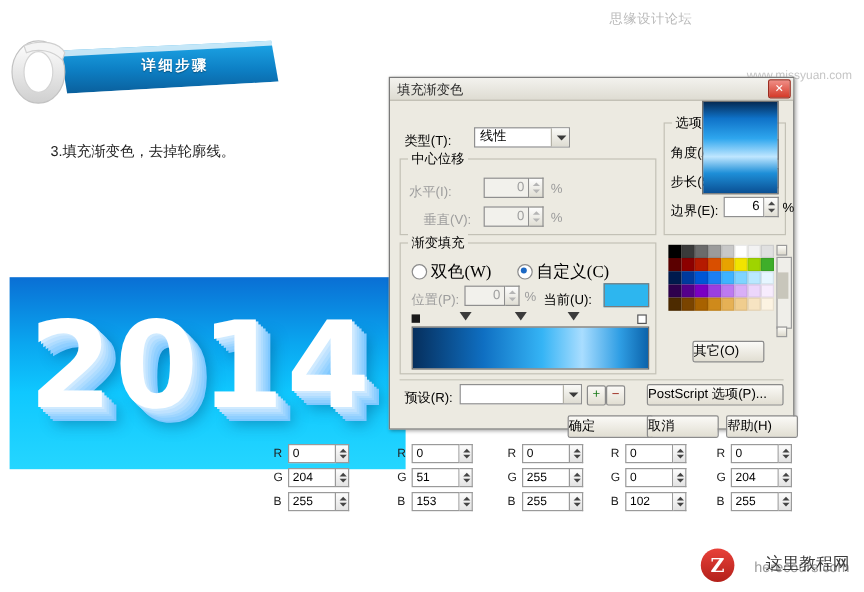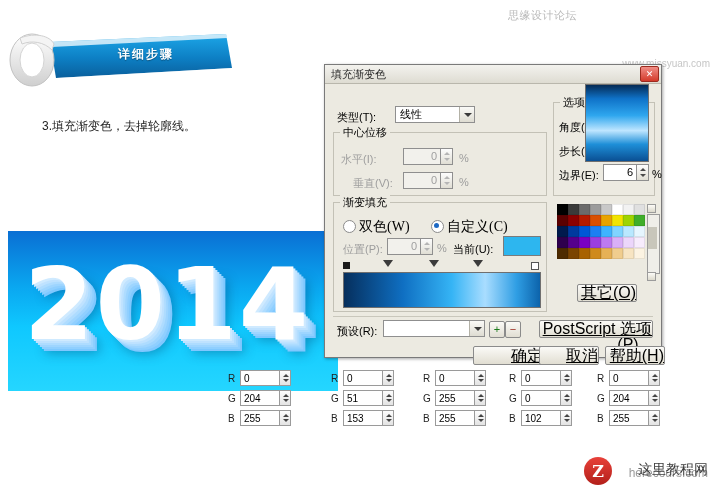--- a/index.html
+++ b/index.html
@@ -180,21 +180,21 @@
   .palette div{width:11px;height:11px;box-sizing:border-box;border:1px solid rgba(0,0,0,.08);}
   .pal-scroll{
     position:absolute;width:11px;border:1px solid #9b9b9b;background:#efeee9;
   }
   .pal-scroll .sb{position:absolute;left:0;width:9px;height:22px;background:#c8c6bb;top:12px;}
   .pal-arrow{position:absolute;width:9px;height:9px;background:linear-gradient(to bottom,#fcfbf7,#dcd9cc);border:1px solid #9b9b9b;box-sizing:border-box;left:0;}
 
   .btn{
     position:absolute;border:1px solid #8b8b8b;border-radius:2px;
     background:linear-gradient(to bottom,#fbfaf7,#e1ded2);
-    font-size:16px;text-align:right;box-sizing:border-box;color:#000;text-decoration:underline;
+    font-size:11px;text-align:left;box-sizing:border-box;color:#000;
   }
   .plusminus{
     position:absolute;width:14px;height:15px;border:1px solid #8b8b8b;border-radius:2px;
     background:linear-gradient(to bottom,#fbfaf7,#e1ded2);
     display:flex;align-items:center;justify-content:center;font-size:11px;line-height:1;
   }
   .plusminus.plus{color:#1a7a1a;}
   .plusminus.minus{color:#9c2b1f;}
 
   .sep{position:absolute;height:1px;background:#c9c7bc;}

